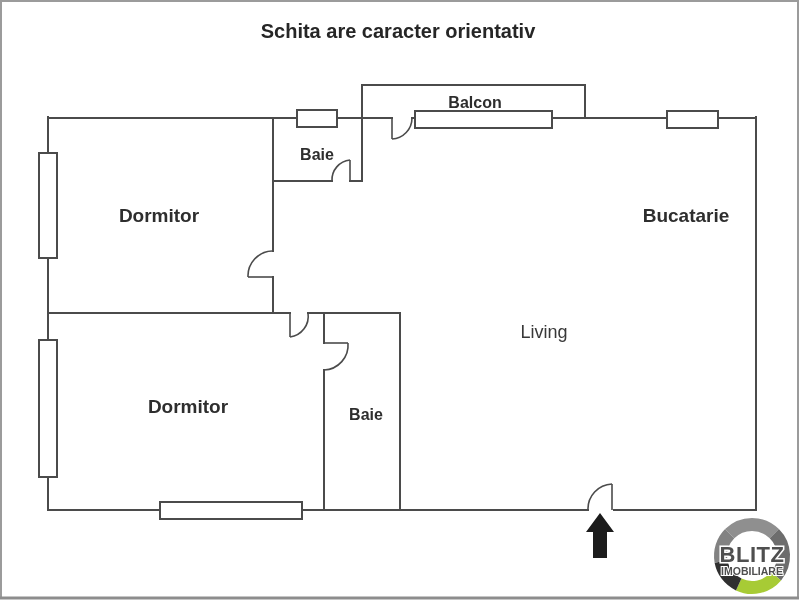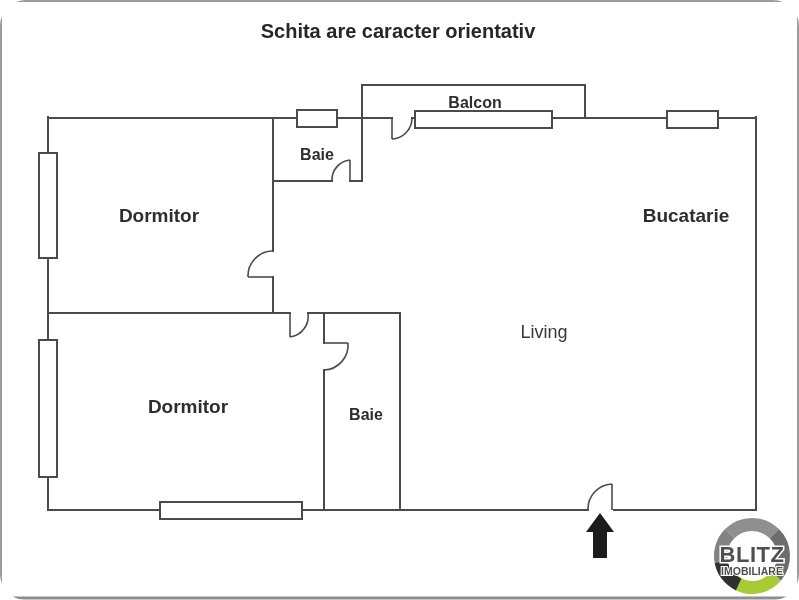--- a/index.html
+++ b/index.html
@@ -2,21 +2,20 @@
 <html><head>
 <meta charset="utf-8">
 <style>
   html,body{margin:0;padding:0;background:#ffffff;}
   .canvas{
     position:relative;
     width:799px;height:600px;
     background:#ffffff;
     font-family:"Liberation Sans", sans-serif;
     overflow:hidden;
-    border-radius:26px;
   }
   svg{display:block}
   .room-label{fill:#2e2e2e;font-weight:600;}
   .room-label.light{font-weight:400;fill:#383838;}
   .title-label{fill:#262626;font-weight:600;}
   .logo-text{paint-order:stroke;stroke:#ffffff;fill:#4f4f4f;font-weight:700;}
 </style>
 </head>
 <body>
 

